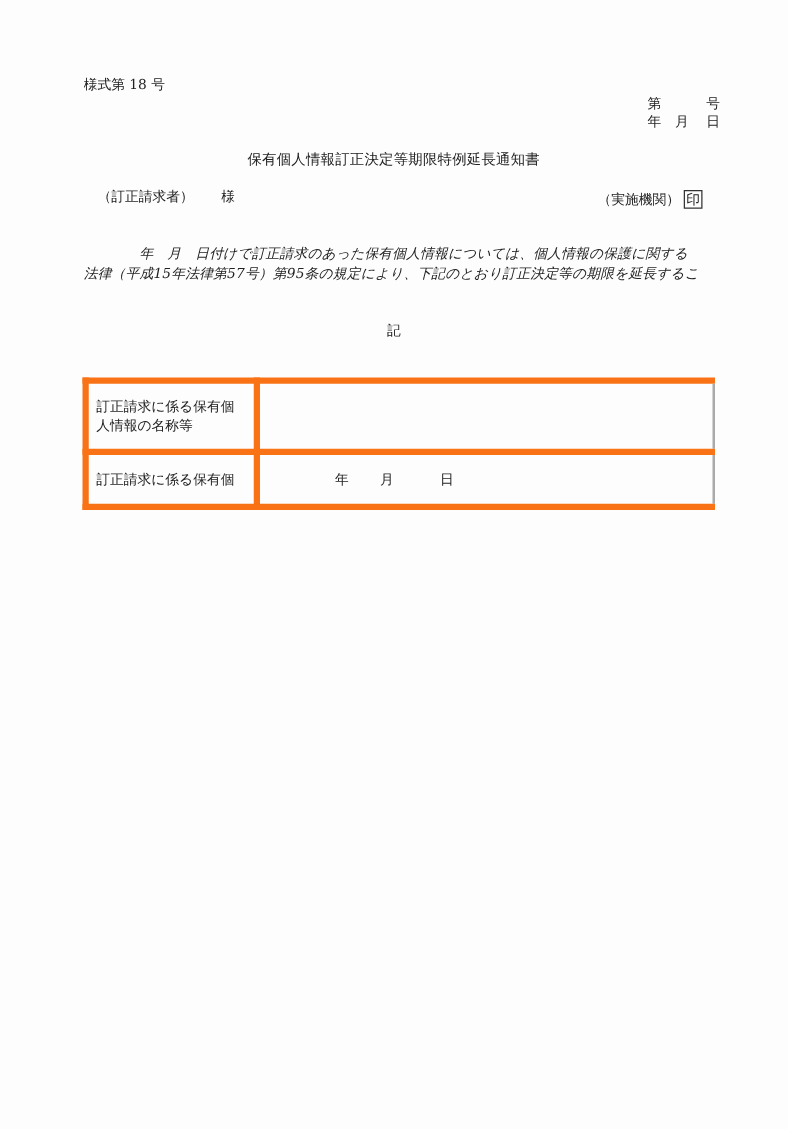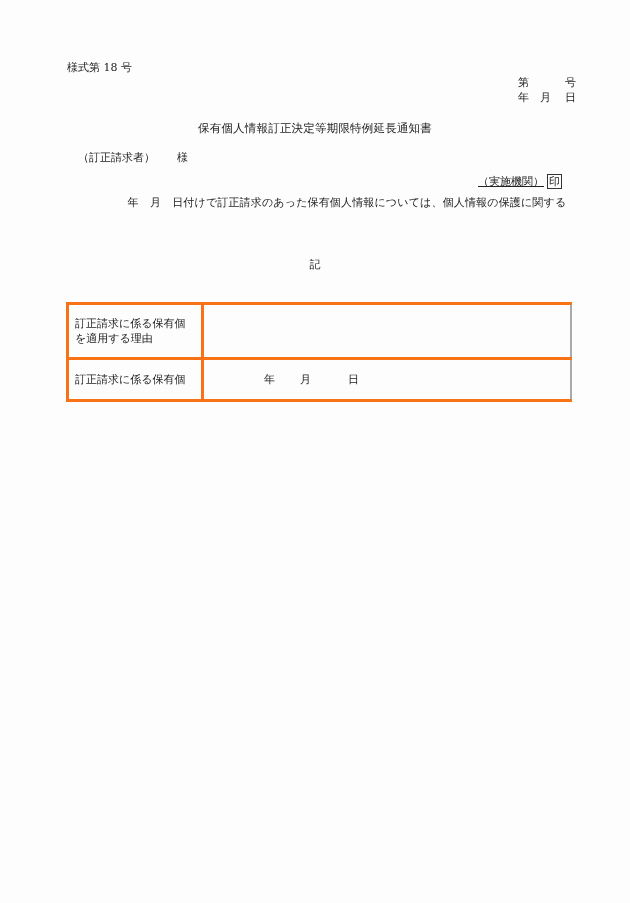--- a/index.html
+++ b/index.html
@@ -19,46 +19,47 @@
   .abs { position: absolute; white-space: nowrap; line-height: 14px; }
   .form-number { left: 67px; top: 61px; }
   .doc-no { left: 518px; top: 76px; width: 58px; }
   .doc-no span.a { position: absolute; left: 0; }
   .doc-no span.b { position: absolute; right: 0; }
   .doc-date { left: 518px; top: 91px; width: 58px; }
   .doc-date span { position: absolute; }
   .title { left: 0; width: 630px; top: 122px; text-align: center; font-size: 11.5px; letter-spacing: 0.2px; font-family: Liberation Mono, monospace; }
   .recipient { left: 78px; top: 151px; }
   .recipient .honor { margin-left: 22px; }
-  .sender { left: 478px; top: 174px; text-decoration: underline; }
+  .sender { left: 478px; top: 152px; }
   .stamp {
     display: inline-block;
     border: 1px solid #333;
     padding: 0 1px;
     line-height: 13px;
     margin-left: 3px;
   }
   .body-text {
-    left: 83px; top: 195px; width: 512px;
+    left: 67px; top: 195px; width: 512px;
     white-space: normal;
     line-height: 16px;
     font-size: 11px;
     letter-spacing: 0.15px;
+    font-style: italic;
   }
   .body-text .line { display: block; white-space: nowrap; }
   .ki { left: 0; width: 630px; top: 258px; text-align: center; }
   table.record {
     position: absolute;
     left: 66px; top: 302px;
     width: 506px;
     border-collapse: collapse;
     font-size: 11px;
   }
   table.record td {
-    border: 3px solid #f97316;
+    border: 5px solid #f97316;
     vertical-align: middle;
     padding: 0 6px;
     line-height: 15px;
   }
   table.record tr { }
   table.record td.label { width: 120px; }
   table.record tr.r1 td { height: 52px; }
   table.record tr.r2 td { height: 68px; }
   table.record tr.r3 td { height: 39px; }
   .outer-border-right { border-right: 2px solid #aaa !important; }
@@ -86,30 +87,31 @@
 <div class="abs recipient">
   <span>（訂正請求者）</span><span class="honor">様</span>
 </div>
 
 <div class="abs sender">
   <span>（実施機関）</span><span class="stamp">印</span>
 </div>
 
 <div class="abs body-text">
   <span class="line">　　　　年　月　日付けで訂正請求のあった保有個人情報については、個人情報の保護に関する</span>
+  <span class="line">法律（平成15年法律第57号）第95条の規定により、下記のとおり訂正決定等の期限を延長するこ</span>
 </div>
 
 <div class="abs ki">記</div>
 
 <table class="record">
   <tbody>
       <tr class="r1">
     <td class="label">
       <div>訂正請求に係る保有個</div>
-      <div>を適用する理由</div>
+      <div>人情報の名称等</div>
     </td>
     <td class="outer-border-right"></td>
   </tr>
   <tr class="r3">
     <td class="label">
       <div>訂正請求に係る保有個</div>
     </td>
     <td class="outer-border-right">
       <div class="date-fields">
         <span style="left:54px">年</span>

